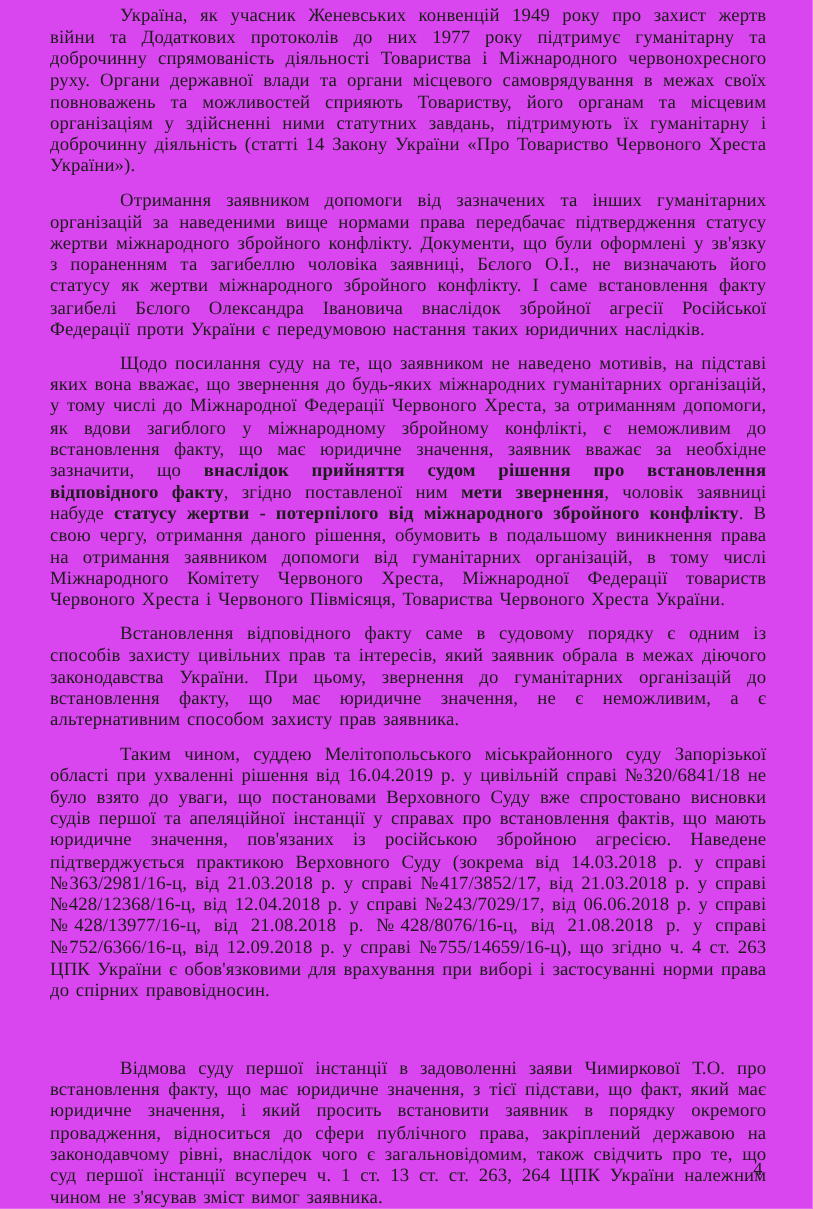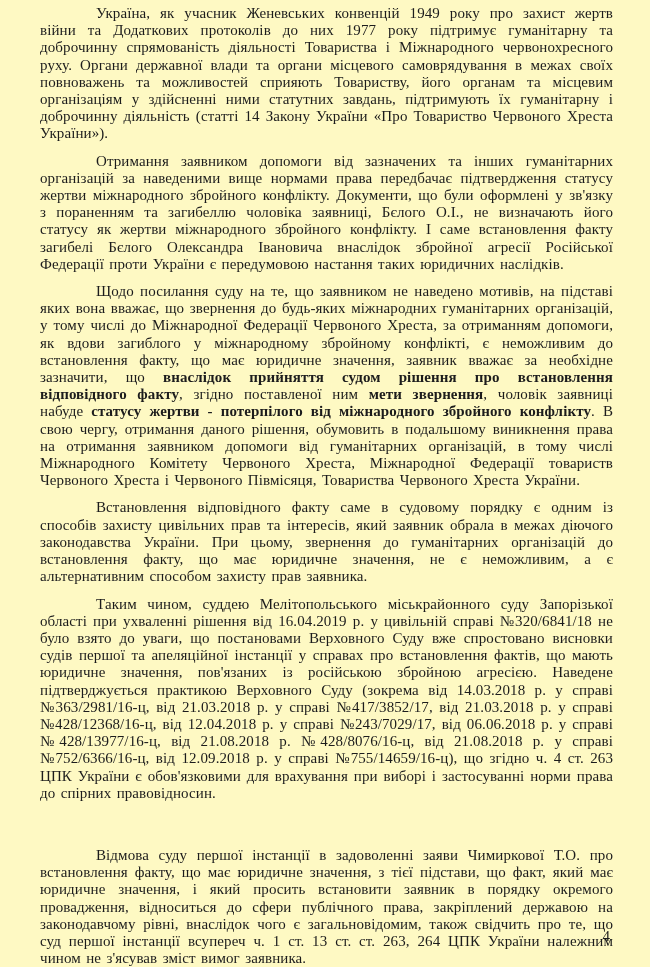--- a/index.html
+++ b/index.html
@@ -9,21 +9,21 @@
   body {
     width: 650px;
     height: 967px;
     background: #ffffff;
     font-family: "Liberation Serif", "DejaVu Serif", serif;
   }
   .page {
     position: relative;
     width: 650px;
     height: 967px;
-    background: #fef9c3;
+    background: #d946ef;
     overflow: hidden;
     color: #1e1e1e;
   }
   .content {
     position: absolute;
     top: 5px;
     left: 40px;
     width: 573px;
   }
   p.para {

